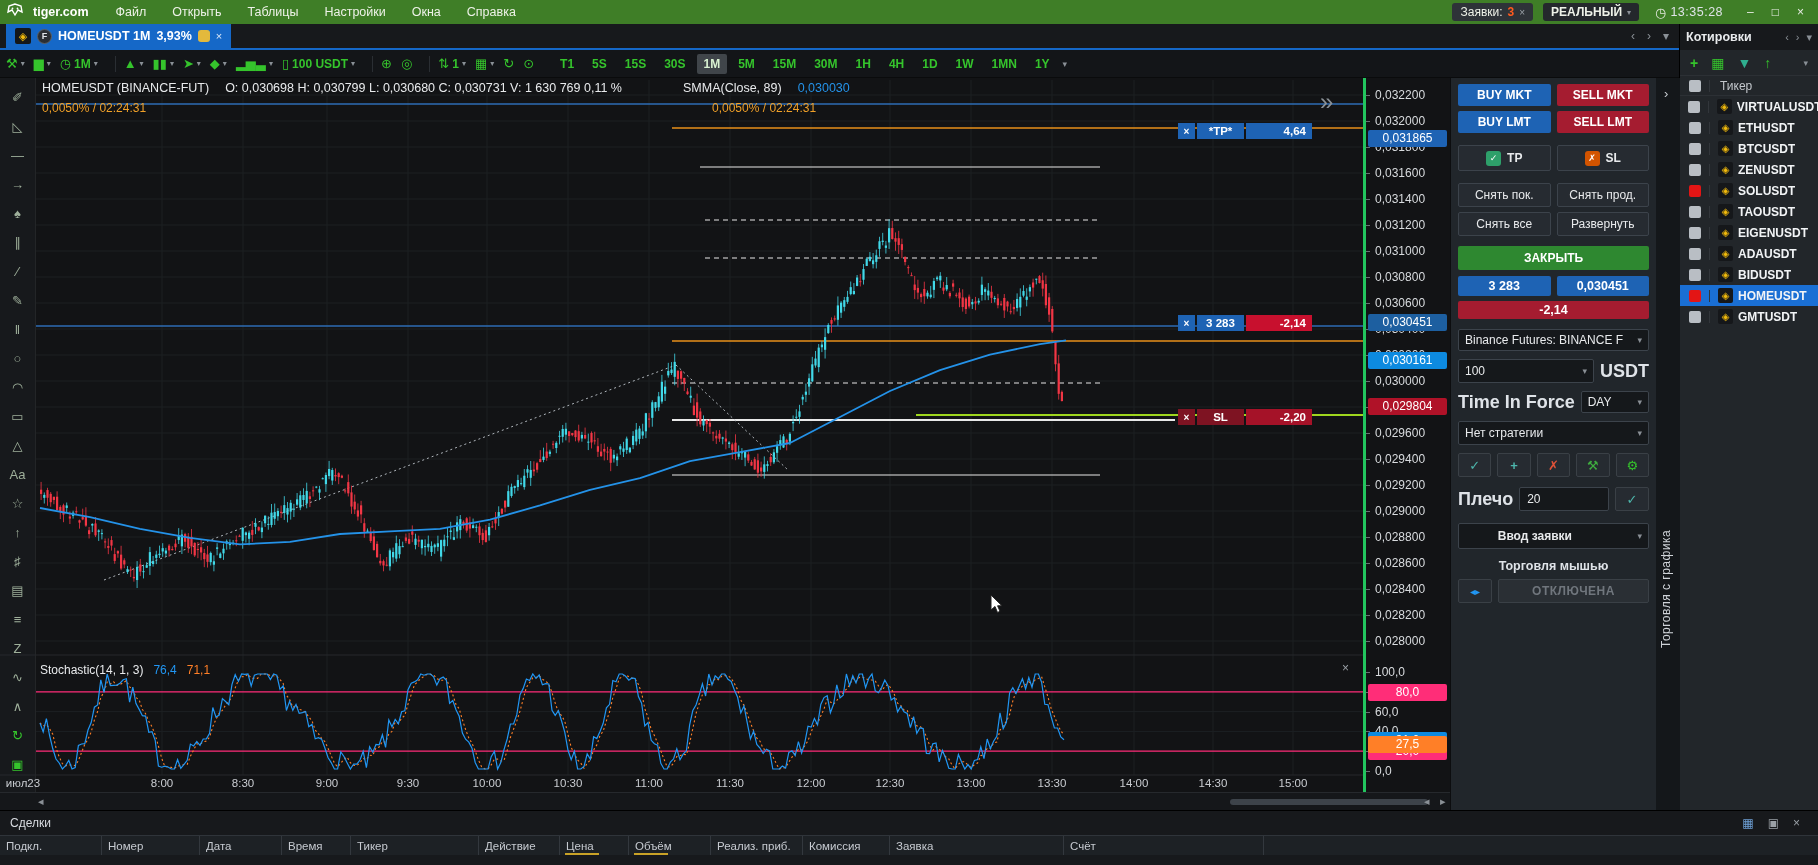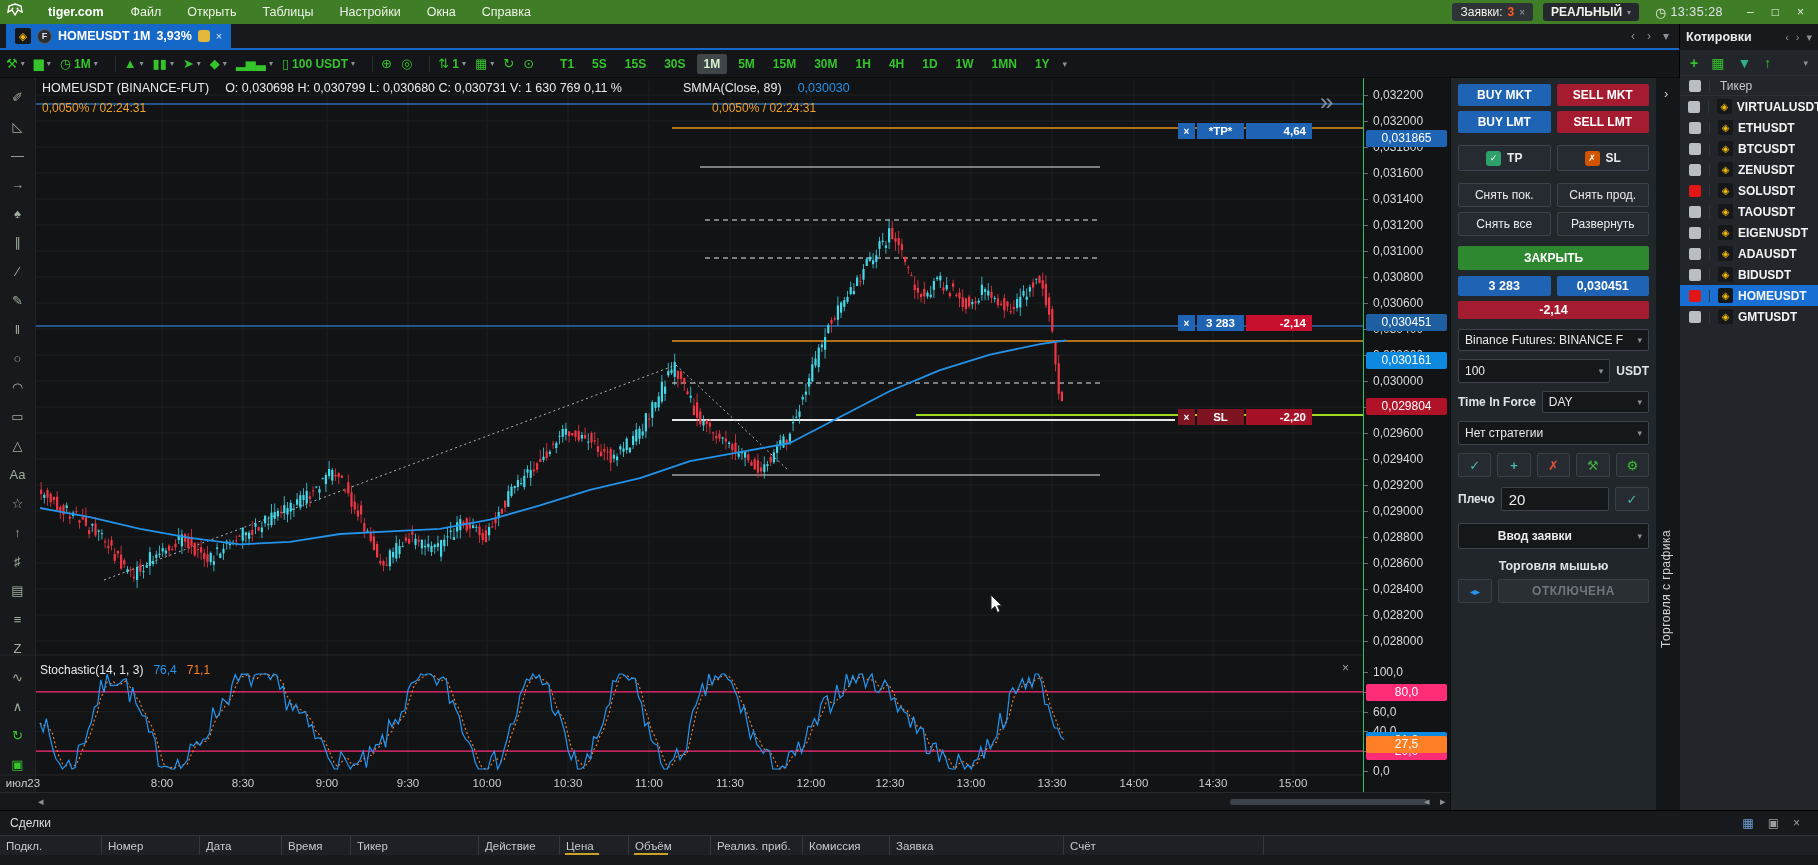--- a/index.html
+++ b/index.html
@@ -1,20 +1,20 @@
 <!DOCTYPE html>
 <html><head>
 <meta charset="utf-8">
 <style>
   html,body{margin:0;padding:0;background:#0c0d0f;}
   *{box-sizing:border-box;font-family:"Liberation Sans","DejaVu Sans",sans-serif;}
   #root{position:relative;width:1818px;height:865px;background:#101214;overflow:hidden;color:#e6e8ea;}
   
   .menubar{height:24px;background:#3f7e27;display:flex;align-items:center;padding:0 6px;font-size:12.5px;color:#eef2e8;}
-  .brand{display:flex;align-items:center;gap:24px;font-weight:bold;color:#fff;margin-right:14px;}
+  .brand{display:flex;align-items:center;gap:9px;font-weight:bold;color:#fff;margin-right:14px;}
   .menuitem{padding:0 13px;cursor:default;}
   .mspacer{flex:1;}
   .chip{display:flex;align-items:center;gap:5px;background:#2e3338;border-radius:3px;padding:2px 8px;margin-right:10px;font-size:12px;}
   .chip .cnt{color:#ff5a1e;font-weight:bold;}
   .chip .x{color:#9aa0a6;font-size:10px;}
   .chip.mode{background:#24282c;font-weight:bold;}
   .clockicon{color:#dfe5d9;margin:0 4px 0 6px;font-size:13px;}
   .timetxt{color:#dfe3e8;font-size:12.5px;letter-spacing:.5px;}
   .winbtns{display:flex;gap:18px;margin:0 8px 0 24px;color:#e8ece5;font-size:12px;}
   
@@ -50,21 +50,21 @@
   .leginfo{position:absolute;top:23px;font-size:12px;color:#f0a028;white-space:nowrap;}
   .collapse2{position:absolute;left:1320px;top:12px;color:#8a9096;font-size:24px;line-height:1;}
   .stochlegend{position:absolute;left:40px;top:585px;font-size:12px;color:#e8eaec;display:flex;gap:10px;}
   .stk{color:#2196f3;} .std{color:#ff7f27;}
   .stochclose{position:absolute;left:1342px;top:583px;color:#9aa0a6;font-size:12px;}
   .olabel{position:absolute;display:flex;gap:2px;height:16px;font-size:11.5px;font-weight:bold;color:#fff;}
   .olabel .ox{width:17px;display:flex;align-items:center;justify-content:center;font-size:10px;}
   .olabel .on{width:47px;text-align:center;line-height:16px;}
   .olabel .ov{width:66px;text-align:right;line-height:16px;padding-right:6px;}
   
-  .priceaxis{position:absolute;left:1363px;top:0;width:87px;height:714px;border-left:1px solid #22c55e;background:#121315;}
+  .priceaxis{position:absolute;left:1363px;top:0;width:87px;height:714px;border-left:3px solid #22c55e;background:#121315;}
   .ptick{position:absolute;left:0;height:16px;line-height:16px;font-size:12px;color:#d8dbde;padding-left:9px;white-space:nowrap;}
   .ptick::before{content:"";position:absolute;left:0;top:8px;width:4px;height:1px;background:#6a6f75;}
   .pbadge{position:absolute;left:2px;right:3px;height:17px;line-height:17px;border-radius:2px;color:#fff;font-size:12px;text-align:center;}
   
   .hscroll{position:absolute;left:0;top:714px;width:1450px;height:18px;background:#15171a;border-top:1px solid #26292d;}
   .hthumb{position:absolute;top:6px;height:6px;border-radius:3px;background:#3d434a;}
   .harrow{position:absolute;top:2px;color:#8a9096;font-size:11px;}
   
   .tpanel{position:absolute;left:1450px;top:0;width:206px;height:732px;background:#21262b;border-left:1px solid #0c0d0f;padding:6px 7px;}
   .trow{display:flex;gap:6px;margin-bottom:5px;}
@@ -72,23 +72,23 @@
   .btn.buy{background:#1e63b4;} .btn.sell{background:#a51c30;}
   .btn.ghost{background:#262b31;border:1px solid #3c434b;height:26px;font-weight:bold;color:#e8eaec;}
   .btn.plain{background:#262b31;border:1px solid #3c434b;height:24px;font-weight:normal;color:#e8eaec;}
   .btn.closegreen{background:#2e8830;height:24px;}
   .shield{width:15px;height:15px;border-radius:3px;display:flex;align-items:center;justify-content:center;font-size:9px;color:#fff;}
   .shield.tp{background:#2ea06a;} .shield.sl{background:#d35400;}
   .valbar{flex:1;height:20px;border-radius:2px;color:#fff;font-size:12.5px;font-weight:bold;display:flex;align-items:center;justify-content:center;background:#1e63b4;}
   .pnlbar{height:18px;border-radius:2px;background:#a51c30;color:#fff;font-size:12.5px;font-weight:bold;display:flex;align-items:center;justify-content:center;margin-bottom:8px;}
   .dd{height:22px;background:#15181b;border:1px solid #3c434b;border-radius:2px;display:flex;align-items:center;padding:0 6px;font-size:12px;color:#e8eaec;overflow:hidden;white-space:nowrap;}
   .dd .dchev{margin-left:auto;color:#8a9096;font-size:9px;}
-  .flabel{font-size:12px;color:#dfe3e8;font-weight:bold;display:flex;align-items:center;}
+  .flabel{font-size:18px;color:#dfe3e8;font-weight:bold;display:flex;align-items:center;}
   .ibtn{width:34px;height:24px;background:#262b31;border:1px solid #3a4046;border-radius:2px;display:flex;align-items:center;justify-content:center;font-size:13px;font-weight:bold;}
-  .inputbox{flex:1;height:24px;background:#15181b;border:1px solid #3c434b;border-radius:2px;display:flex;align-items:center;padding:0 7px;font-size:15px;color:#e8eaec;}
+  .inputbox{flex:1;height:24px;background:#15181b;border:1px solid #3c434b;border-radius:2px;display:flex;align-items:center;padding:0 7px;font-size:12px;color:#e8eaec;}
   .centerlbl{text-align:center;font-size:12.5px;font-weight:bold;color:#dfe3e8;margin:10px 0 6px;}
   .offbtn{flex:1;height:24px;background:#2a2f34;border:1px solid #3a4046;border-radius:2px;color:#70767d;font-size:12px;font-weight:bold;display:flex;align-items:center;justify-content:center;letter-spacing:.5px;}
   .sidetab{position:absolute;left:1656px;top:0;width:24px;height:732px;background:#14171a;}
   .sidetab .coll{position:absolute;top:8px;left:8px;color:#c9cdd2;font-size:13px;}
   .vtext{position:absolute;top:250px;left:3px;height:320px;writing-mode:vertical-rl;transform:rotate(180deg);font-size:12px;color:#cfd3d8;letter-spacing:.5px;}
   
   .quotes{width:138px;background:#22262a;display:flex;flex-direction:column;}
   .qheader{height:26px;background:#17191c;display:flex;align-items:center;padding:0 6px;font-size:12.5px;font-weight:bold;color:#e8eaec;}
   .qnav{margin-left:auto;display:flex;gap:7px;color:#8a9096;font-size:11px;font-weight:normal;}
   .qicons{height:26px;display:flex;align-items:center;gap:13px;padding:0 10px;border-bottom:1px solid #2c3035;}

